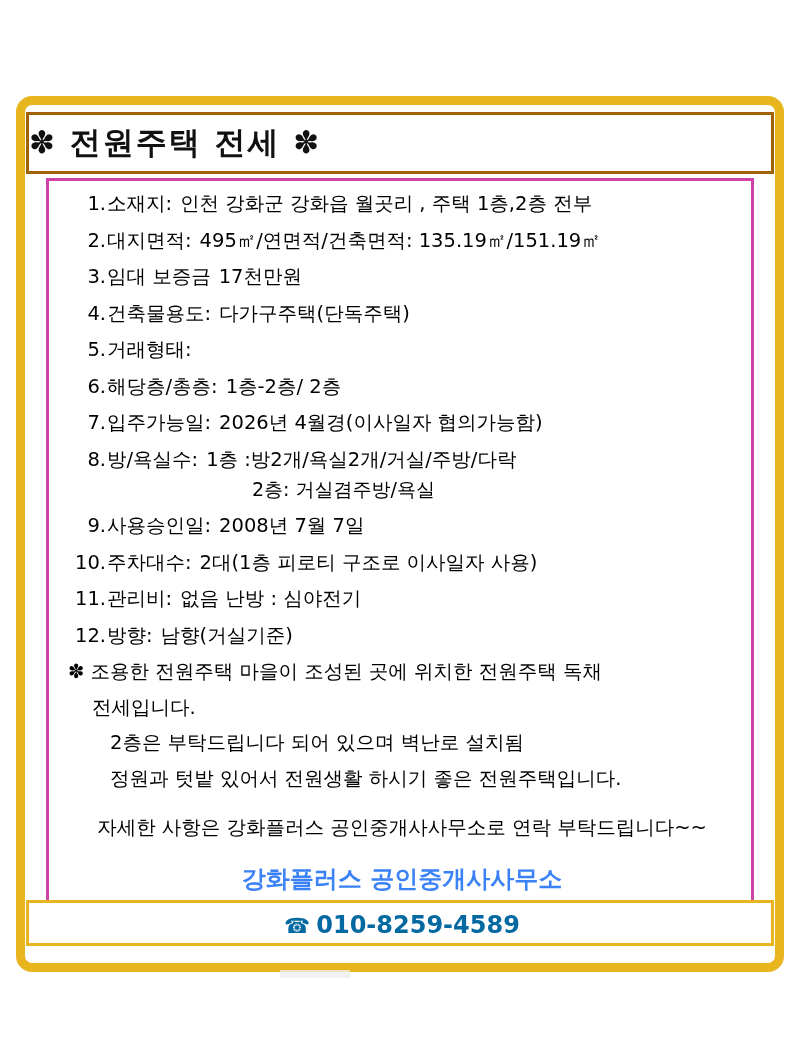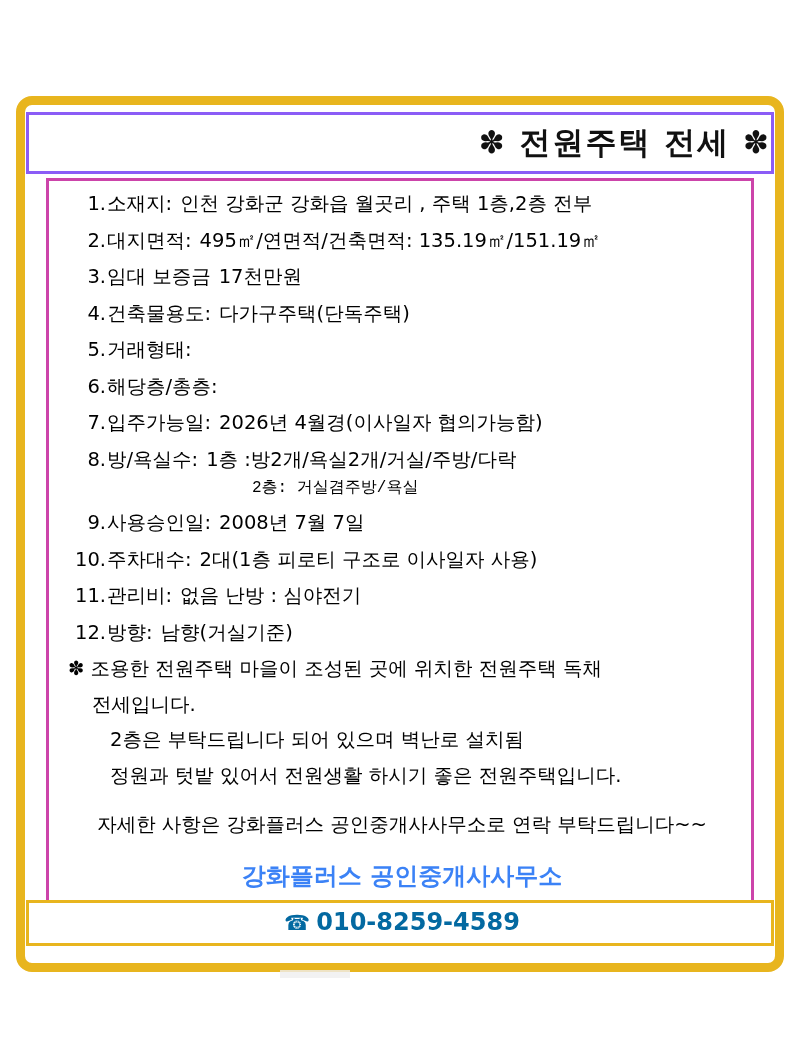--- a/index.html
+++ b/index.html
@@ -37,26 +37,26 @@
     box-sizing: border-box;
     background: transparent;
   }
 
   .title-box {
     position: absolute;
     left: 26px;
     top: 112px;
     width: 748px;
     height: 62px;
-    border: 3px solid #8b5cf6;
+    border: 3px solid #a16207;
     box-sizing: border-box;
     background: #ffffff;
     display: flex;
     align-items: center;
-    justify-content: flex-end;
+    justify-content: flex-start;
   }
   .title-text {
     font-size: 31px;
     font-weight: bold;
     letter-spacing: 2px;
     white-space: nowrap;
     color: #111111;
   }
 
   
@@ -118,26 +118,25 @@
   }
   .item .label {
     flex: 0 0 auto;
   }
   .item .value {
     flex: 1 1 auto;
     padding-left: 8px;
   }
 
   .subline {
-    font-size: 16px;
+    font-size: 19px;
     line-height: 1.0;
     margin: -6px 0 17px 0;
     padding-left: 184px;
     white-space: nowrap;
-    font-family: Liberation Mono, monospace;
   }
 
   .note-block {
     margin-top: 2px;
   }
   .note-line {
     font-size: 19.5px;
     line-height: 1.0;
     margin-bottom: 16px;
     white-space: nowrap;
@@ -228,20 +227,21 @@
     </div>
 
     <div class="item">
       <span class="num">5.</span>
       <span class="label">거래형태:</span>
     </div>
 
     <div class="item">
       <span class="num">6.</span>
       <span class="label">해당층/총층:</span>
+      <span class="value">1층-2층/ 2층</span>
     </div>
 
     <div class="item">
       <span class="num">7.</span>
       <span class="label">입주가능일:</span>
       <span class="value">2026년 4월경(이사일자 협의가능함)</span>
     </div>
 
     <div class="item">
       <span class="num">8.</span>

